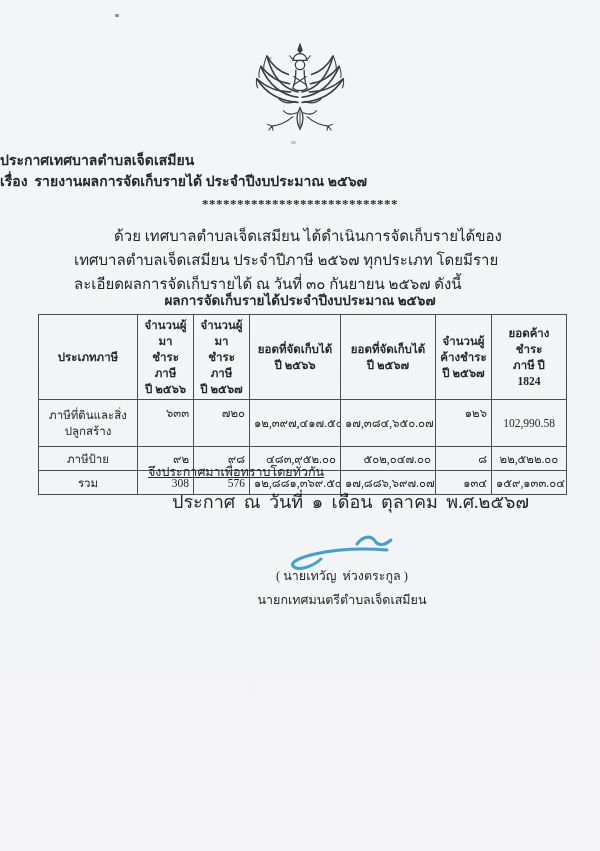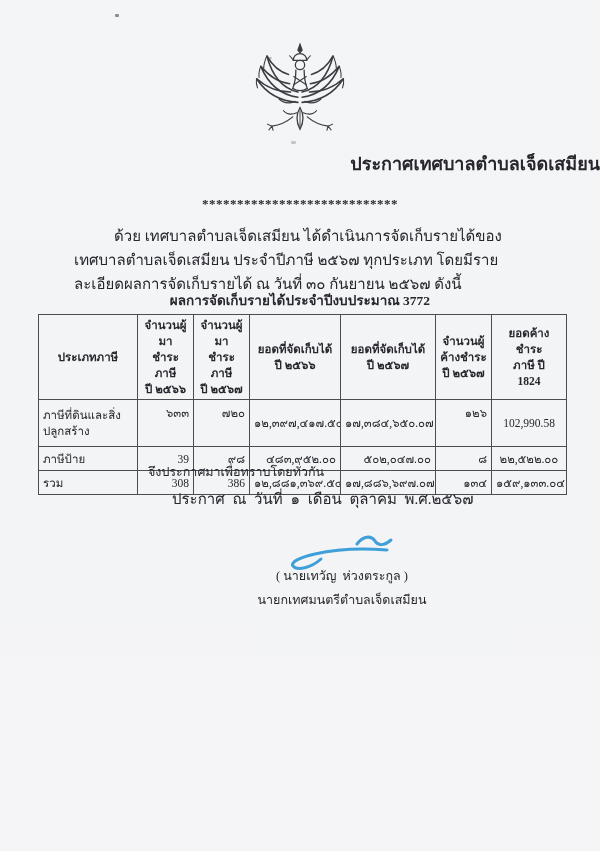--- a/index.html
+++ b/index.html
@@ -10,50 +10,50 @@
   }
   .page{
     position:relative;width:600px;height:851px;overflow:hidden;
     background:linear-gradient(180deg,#f4f5f7 0%,#f3f4f6 55%,#f5f5f7 100%);
     color:#26262c;
   }
   .speck{position:absolute;background:rgba(55,55,65,.55);border-radius:1px;}
 
   .emblem{position:absolute;top:40px;left:50%;transform:translateX(-50%);}
 
-  .title-line{position:absolute;left:0;width:100%;text-align:right;
-    font-weight:bold;font-size:18px;white-space:pre-wrap;}
+  .title-line{position:absolute;left:0;width:100%;text-align:left;
+    font-weight:bold;font-size:14px;white-space:pre-wrap;}
   .t1{top:149px;}
   .t2{top:170px;}
   .stars{position:absolute;top:196px;left:0;width:100%;text-align:center;
     font-weight:bold;font-size:13px;letter-spacing:.5px;}
 
   .body-par{position:absolute;top:224px;left:74px;width:468px;
     font-size:15px;line-height:1.6;text-indent:40px;}
 
   .table-title{position:absolute;top:289px;left:0;width:100%;text-align:center;
     font-weight:bold;font-size:13.5px;}
 
   table.tax{position:absolute;top:314px;left:38px;width:528px;
     border-collapse:collapse;table-layout:fixed;font-size:11.5px;}
   table.tax th,table.tax td{border:1px solid #4c4c54;padding:2px 4px;
     vertical-align:middle;overflow:hidden;}
   table.tax th{height:58px;font-weight:bold;text-align:center;line-height:1.4;}
   .tline{display:block;}
   .tline:empty{display:none;}
   tr.r0 td{height:40px;}
   tr.r1 td,tr.r2 td{height:19px;}
-  td.c-type{text-align:left;padding-left:6px;line-height:1.45;margin-left:26px;}
+  td.c-type{text-align:center;padding-left:6px;line-height:1.45;margin-left:26px;}
   td.c-count{text-align:right;}
   td.c-money-r{text-align:right;padding-right:9px;}
   td.c-money-c{text-align:center;}
   tr.r0 td.c-count{vertical-align:top;padding-top:4px;}
 
-  .closing{position:absolute;top:462px;left:148px;font-size:12.5px;}
-  .date-line{position:absolute;top:487px;left:172px;font-size:15px;word-spacing:4px;text-align:center;}
+  .closing{position:absolute;top:462px;left:148px;font-size:12.5px;text-decoration:underline;}
+  .date-line{position:absolute;top:487px;left:172px;font-size:18px;word-spacing:4px;text-align:center;}
 
   .signature{position:absolute;top:531px;left:285px;}
   .signer{position:absolute;left:222px;width:240px;text-align:center;
     font-size:12.5px;white-space:pre-wrap;}
   .s-name{top:566px;}
   .s-title{top:590px;}
 </style>
 </head>
 <body>
 
@@ -88,25 +88,26 @@
         <path d="M97 38 l-7 -8 M123 38 l7 -8" stroke-width="2"></path>
         <path d="M102 58 c0 14 -2 25 -6 35 c8 6 20 6 28 0 c-4 -10 -6 -21 -6 -35"></path>
         <path d="M98 70 L122 86 M122 70 L98 86" stroke-width="2"></path>
         <path d="M110 130 c-8 14 -8 27 0 42 c8 -15 8 -28 0 -42 z"></path>
         <path d="M110 136 v30" stroke-width="1.8"></path>
       </g>
     </svg>
   </div>
 
   <div class="title-line t1">ประกาศเทศบาลตำบลเจ็ดเสมียน</div>
+  <div class="title-line t2">เรื่อง  รายงานผลการจัดเก็บรายได้ ประจำปีงบประมาณ ๒๕๖๗</div>
   <div class="stars">****************************</div>
 
   <div class="body-par">ด้วย เทศบาลตำบลเจ็ดเสมียน ได้ดำเนินการจัดเก็บรายได้ของเทศบาลตำบลเจ็ดเสมียน ประจำปีภาษี ๒๕๖๗ ทุกประเภท โดยมีรายละเอียดผลการจัดเก็บรายได้ ณ วันที่ ๓๐ กันยายน ๒๕๖๗ ดังนี้</div>
 
-  <div class="table-title">ผลการจัดเก็บรายได้ประจำปีงบประมาณ 3772</div>
+  <div class="table-title">ผลการจัดเก็บรายได้ประจำปีงบประมาณ ๒๕๖๗</div>
 
   <table class="tax">
     <colgroup>
       <col style="width:99px">
         <col style="width:56px">
         <col style="width:56px">
       <col style="width:91px">
         <col style="width:95px">
         <col style="width:56px">
       <col style="width:75px">
@@ -159,33 +160,33 @@
         <td class="c-count">๗๒๐</td>
         <td class="c-money-r">๑๒,๓๙๗,๔๑๗.๕๔</td>
         <td class="c-money-r">๑๗,๓๘๔,๖๕๐.๐๗</td>
         <td class="c-count">๑๒๖</td>
         <td class="c-money-c">102,990.58</td>
       </tr>
       <tr class="r1">
         <td class="c-type">
           <span class="tline">ภาษีป้าย</span>
         </td>
-        <td class="c-count">39</td>
+        <td class="c-count">๙๒</td>
         <td class="c-count">๙๘</td>
         <td class="c-money-r">๔๘๓,๙๕๒.๐๐</td>
         <td class="c-money-r">๕๐๒,๐๔๗.๐๐</td>
         <td class="c-count">๘</td>
         <td class="c-money-c">๒๒,๕๒๒.๐๐</td>
       </tr>
       <tr class="r2">
         <td class="c-type">
           <span class="tline">รวม</span>
         </td>
         <td class="c-count">308</td>
-        <td class="c-count">386</td>
+        <td class="c-count">576</td>
         <td class="c-money-r">๑๒,๘๘๑,๓๖๙.๕๔</td>
         <td class="c-money-r">๑๗,๘๘๖,๖๙๗.๐๗</td>
         <td class="c-count">๑๓๔</td>
         <td class="c-money-c">๑๕๙,๑๓๓.๐๔</td>
       </tr>
     </tbody>
   </table>
 
   <div class="closing">จึงประกาศมาเพื่อทราบโดยทั่วกัน</div>
   <div class="date-line">ประกาศ ณ วันที่ ๑ เดือน ตุลาคม พ.ศ.๒๕๖๗</div>

